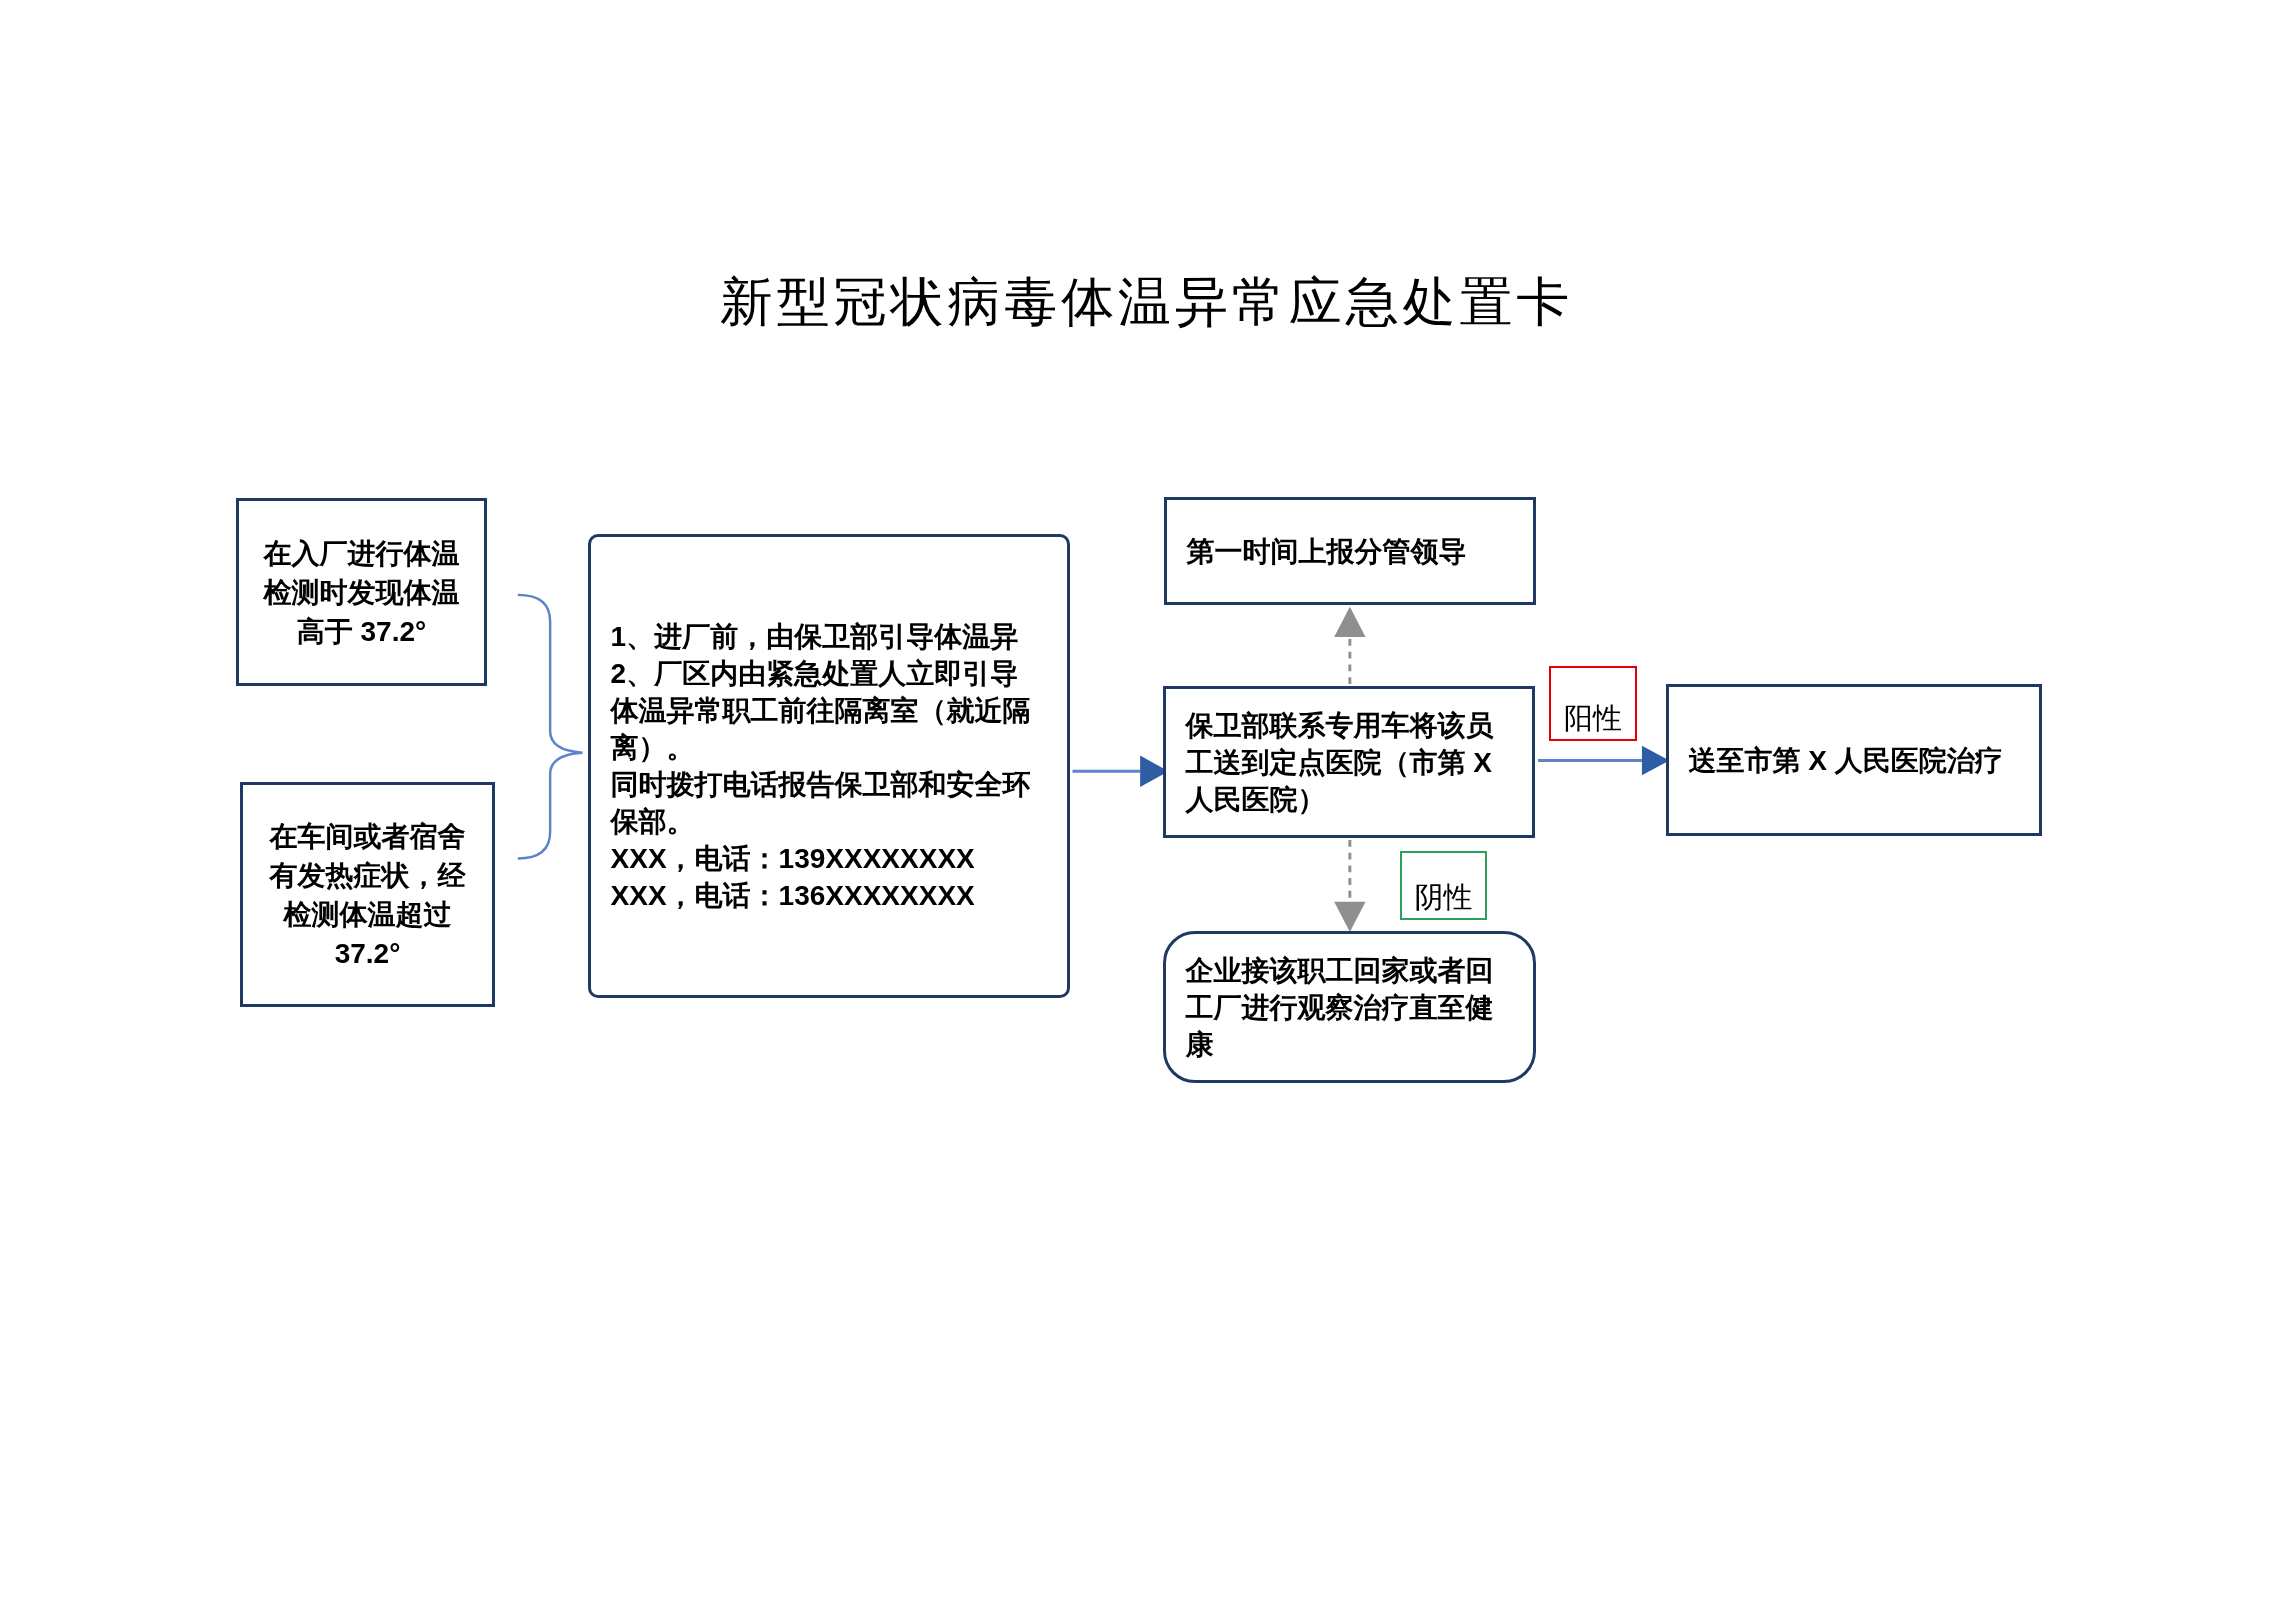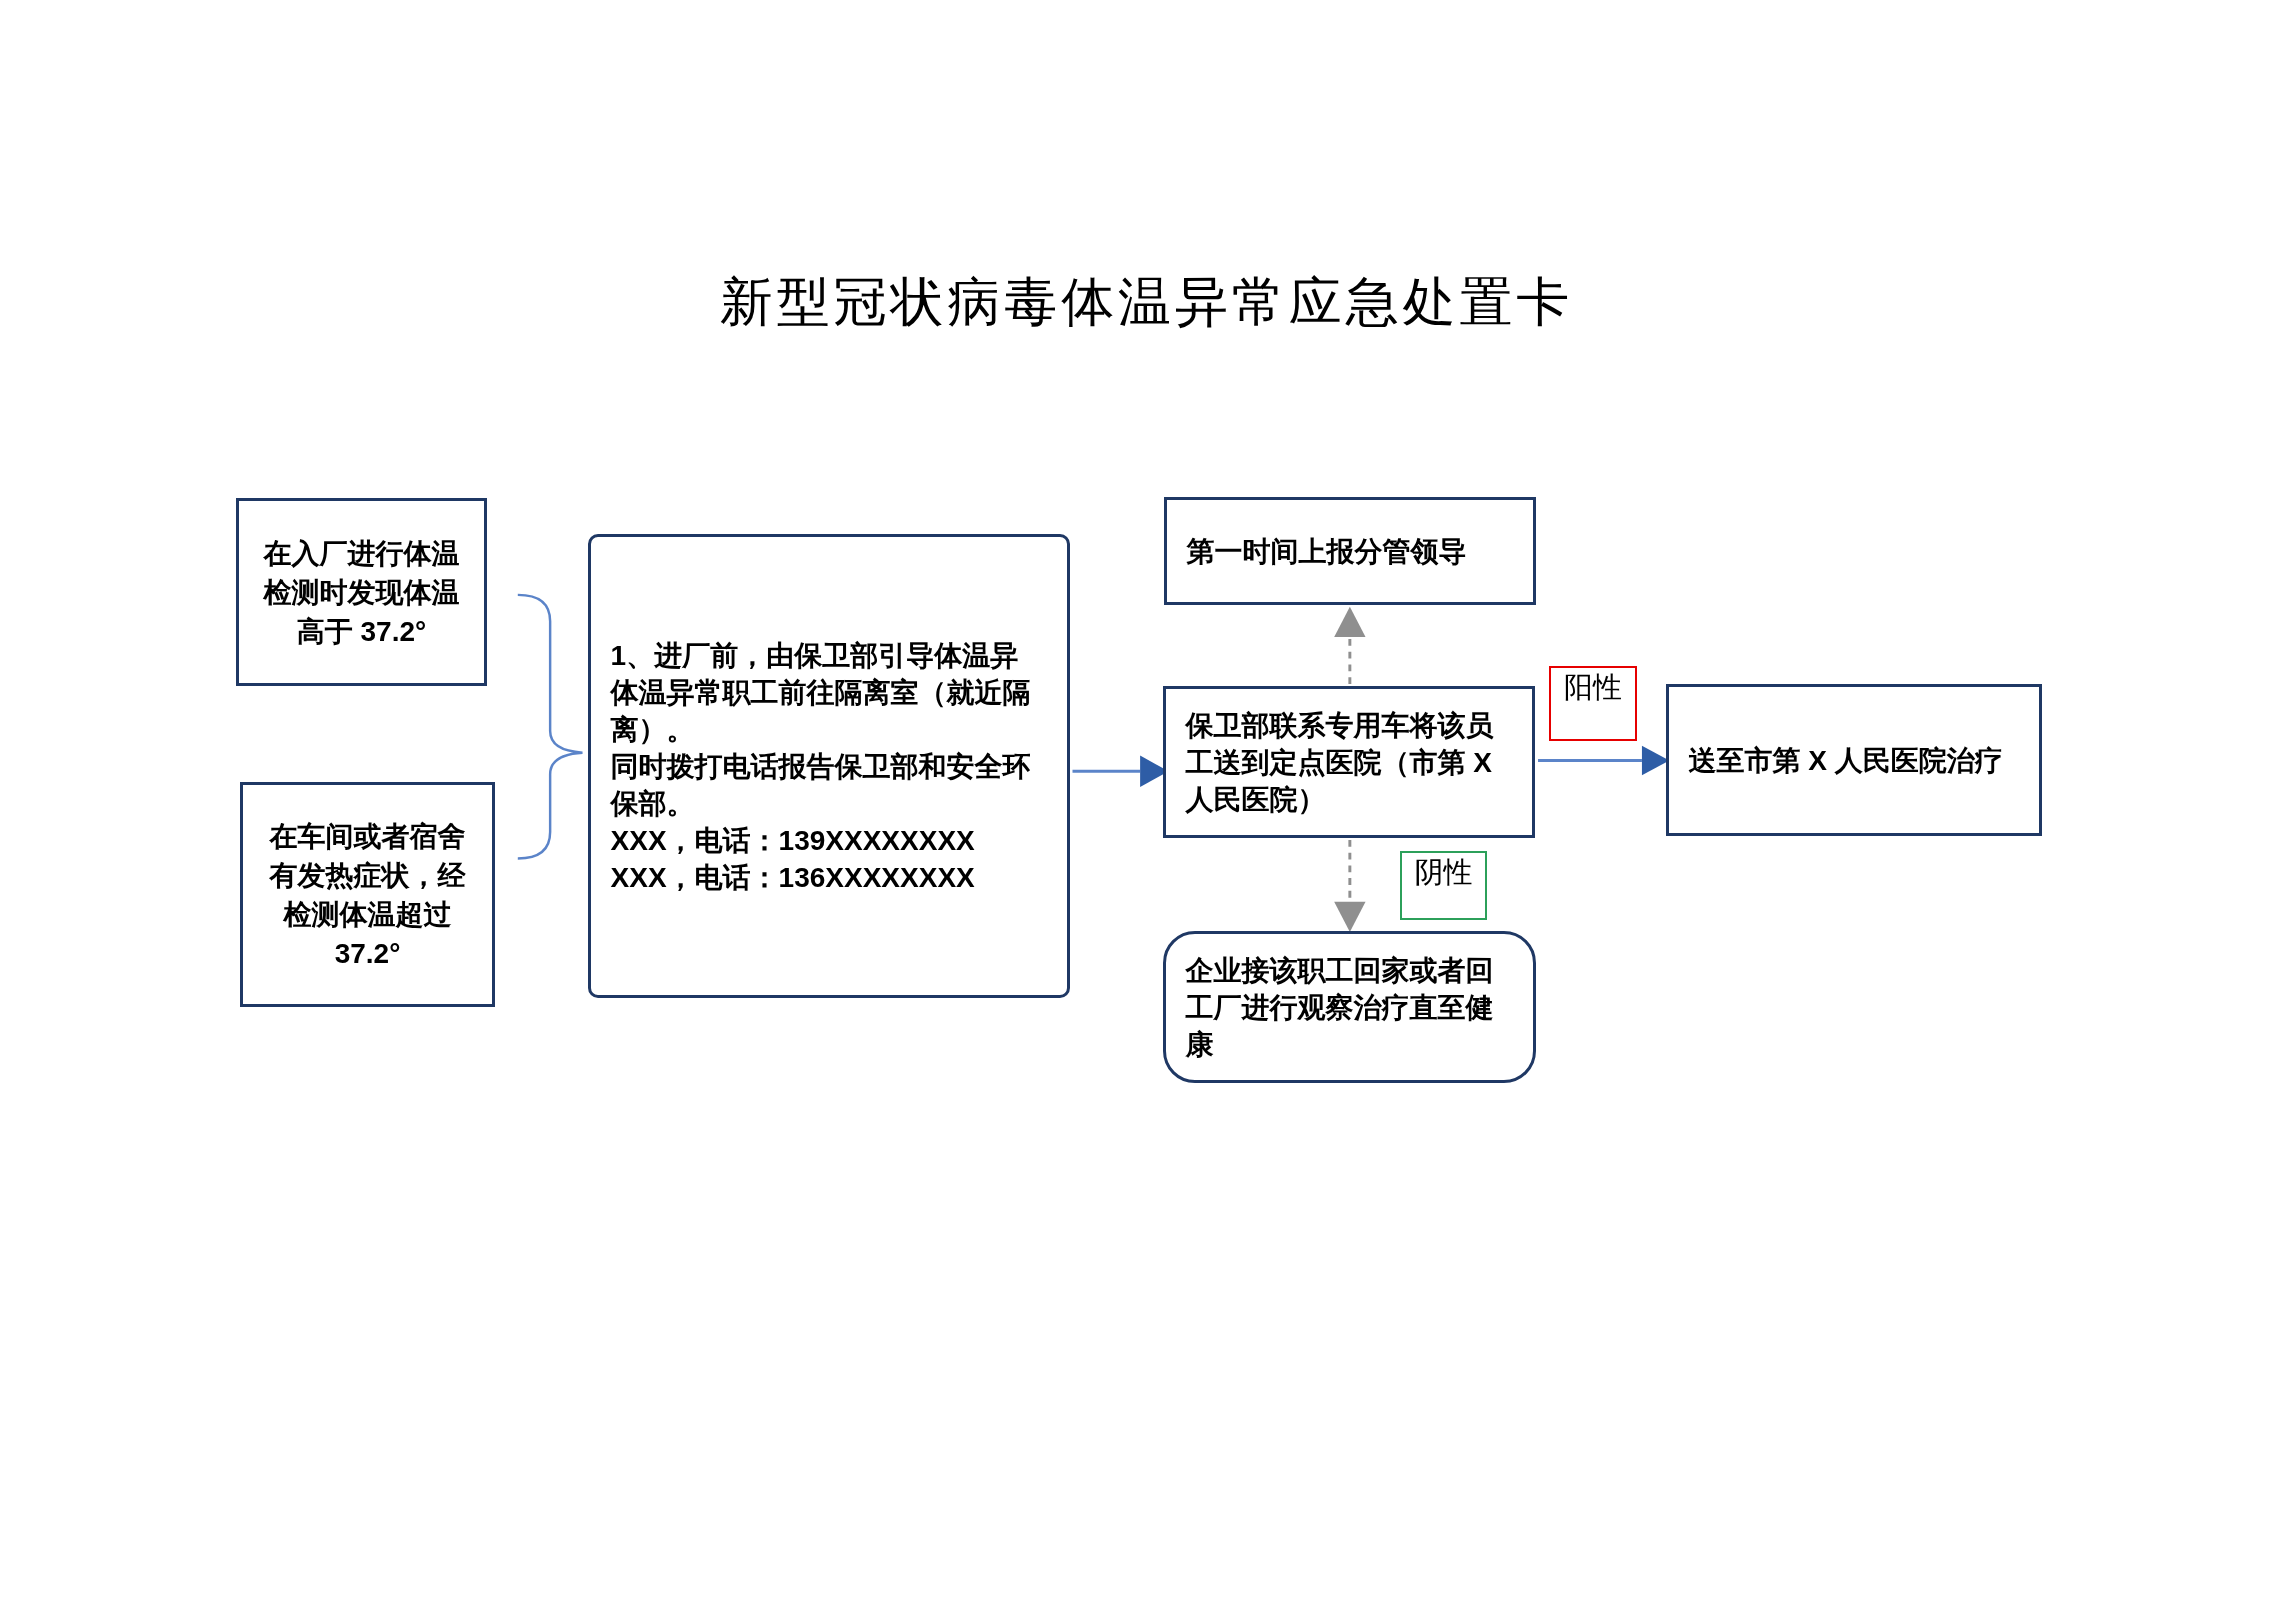--- a/index.html
+++ b/index.html
@@ -14,21 +14,21 @@
   .box.centered{align-items:center;text-align:center;line-height:39px;}
   .box.lefted{align-items:flex-start;text-align:center;padding-left:19.6px;padding-right:7.8px;}
   .box-entry-gate{left:236px;top:498px;width:251px;height:188px;}
   .box-entry-workshop{left:240px;top:782px;width:255px;height:225px;}
   .box-isolation{left:588px;top:534px;width:482px;height:464px;border-radius:10px;}
   .box-report{left:1164px;top:497px;width:372px;height:108px;}
   .box-transport{left:1163px;top:686px;width:372px;height:152px;}
   .box-observe{left:1163px;top:931px;width:373px;height:152px;border-radius:32px;}
   .box-hospital{left:1666px;top:684px;width:376px;height:152px;padding-left:25.5px;}
   .tag{position:absolute;background:#fff;box-sizing:border-box;display:flex;
-       align-items:flex-start;justify-content:center;font-size:29px;font-weight:400;}
+       align-items:flex-end;justify-content:center;font-size:29px;font-weight:400;}
   .tag-positive{left:1549px;top:666px;width:88px;height:75px;border:2.9px solid #e60000;}
   .tag-negative{left:1400px;top:851px;width:87px;height:69px;border:2px solid #2ca05a;}
   svg.connectors{position:absolute;left:0;top:0;pointer-events:none;}
 </style>
 </head>
 <body>
 
 <div class="canvas">
 
   <div class="title">新型冠状病毒体温异常应急处置卡</div>
@@ -61,20 +61,21 @@
 
   <div class="box centered box-entry-workshop">
     <div>在车间或者宿舍</div>
     <div>有发热症状，经</div>
     <div>检测体温超过</div>
     <div>37.2°</div>
   </div>
 
   <div class="box lefted box-isolation">
     <div>1、进厂前，由保卫部引导体温异</div>
+    <div>2、厂区内由紧急处置人立即引导</div>
     <div>体温异常职工前往隔离室（就近隔</div>
     <div>离）。</div>
     <div>同时拨打电话报告保卫部和安全环</div>
     <div>保部。</div>
     <div>XXX，电话：139XXXXXXXX</div>
     <div>XXX，电话：136XXXXXXXX</div>
   </div>
 
   <div class="box lefted box-report">
     <div>第一时间上报分管领导</div>

